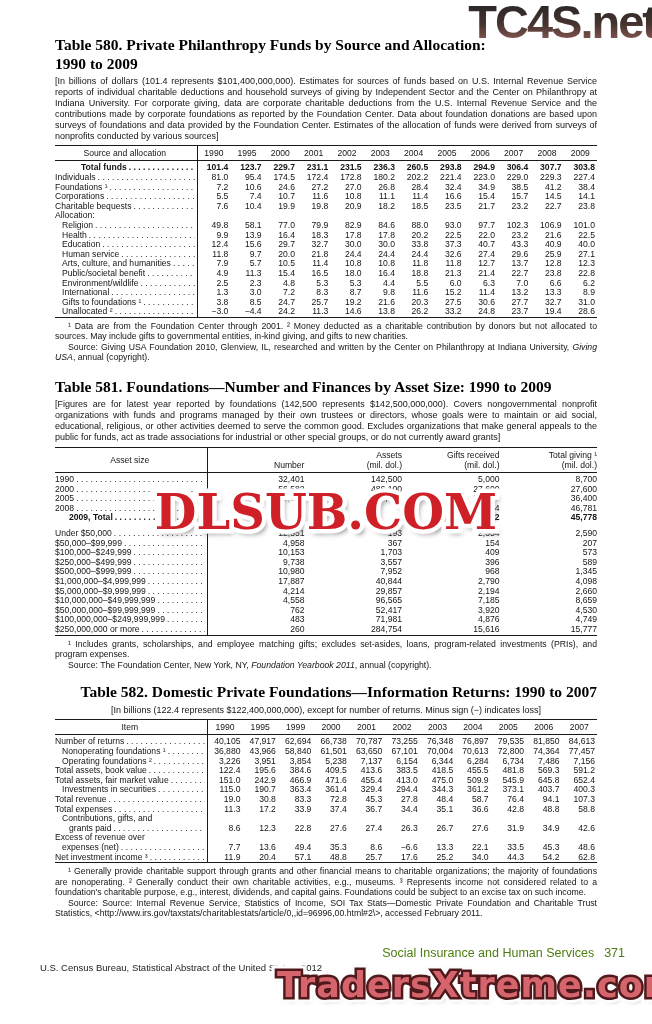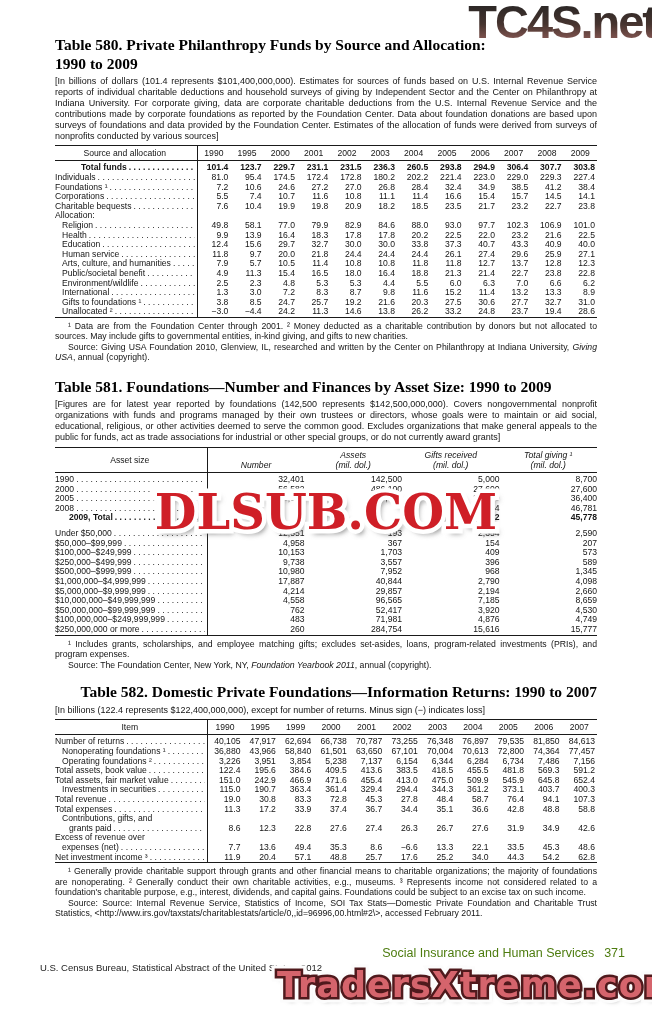--- a/index.html
+++ b/index.html
@@ -9,38 +9,38 @@
 
   
   .ttl{font-family:"Liberation Serif",serif;font-weight:bold;font-size:15.5px;
        line-height:18.5px;color:#000;margin:0;}
   .ttl-580{margin-top:36px;}
   .ttl-581{margin-top:15px;}
   .ttl-582{margin-top:13px;text-align:right;}
 
   
   .intro{font-size:9px;line-height:10.9px;text-align:justify;margin:3px 0 4px 0;}
-  .intro-1line{text-align:left;}
+  .intro-1line{text-align:center;}
 
   
   .fnblock{margin-top:3px;}
   .fn{font-size:8.7px;line-height:10.5px;margin:0;text-indent:13px;text-align:justify;}
 
   
   .tbl{width:100%;border-collapse:collapse;table-layout:fixed;
        border-top:1.5px solid #1a1a1a;border-bottom:1.5px solid #1a1a1a;
        font-size:8.6px;line-height:9.6px;}
   .tbl th{font-size:8.6px;line-height:10px;vertical-align:bottom;font-weight:normal;
           white-space:pre-line;padding:2px 2px 2px 0;border-bottom:1px solid #1a1a1a;}
   .tbl th.stub-h{vertical-align:middle;text-align:center;}
   .tbl td{padding:0 2px 0 0;text-align:right;vertical-align:top;}
   .tbl td.stubc{text-align:left;padding:0;}
   .tbl th:first-child,.tbl td:first-child{border-right:1px solid #1a1a1a;margin-left:24px;}
   .t580 th:not(.stub-h),.t582 th:not(.stub-h){text-align:center;padding-right:0;}
-  .t581 th:not(.stub-h){padding-right:0;font-style:italic;}
+  .t581 th:not(.stub-h){text-align:right;padding-right:0;}
   .t581 td{padding-right:0;}
   .t580 col.stub{width:142px;}
   .t581 col.stub{width:152px;}
   .t582 col.stub{width:152px;}
   .tbl tbody tr:first-child td{padding-top:2px;}
   .tbl tr.b td{font-weight:bold;}
   .tbl tr.sp td{height:6px;}
   .tbl tr.v2 td{vertical-align:bottom;}
 
   .lr{display:flex;}
@@ -306,21 +306,21 @@
                     <span class="dots"></span>
                   </div>
                 </td>
                 <td>11.8</td>
                 <td>9.7</td>
                 <td>20.0</td>
                 <td>21.8</td>
                 <td>24.4</td>
                 <td>24.4</td>
                 <td>24.4</td>
-                <td>26.1</td>
+                <td>32.6</td>
                 <td>27.4</td>
                 <td>29.6</td>
                 <td>25.9</td>
                 <td>27.1</td>
               </tr>
               <tr>
                 <td class="stubc">
                   <div class="lr ind1">
                     <span class="lt">Arts, culture, and humanities</span>
                     <span class="dots"></span>

